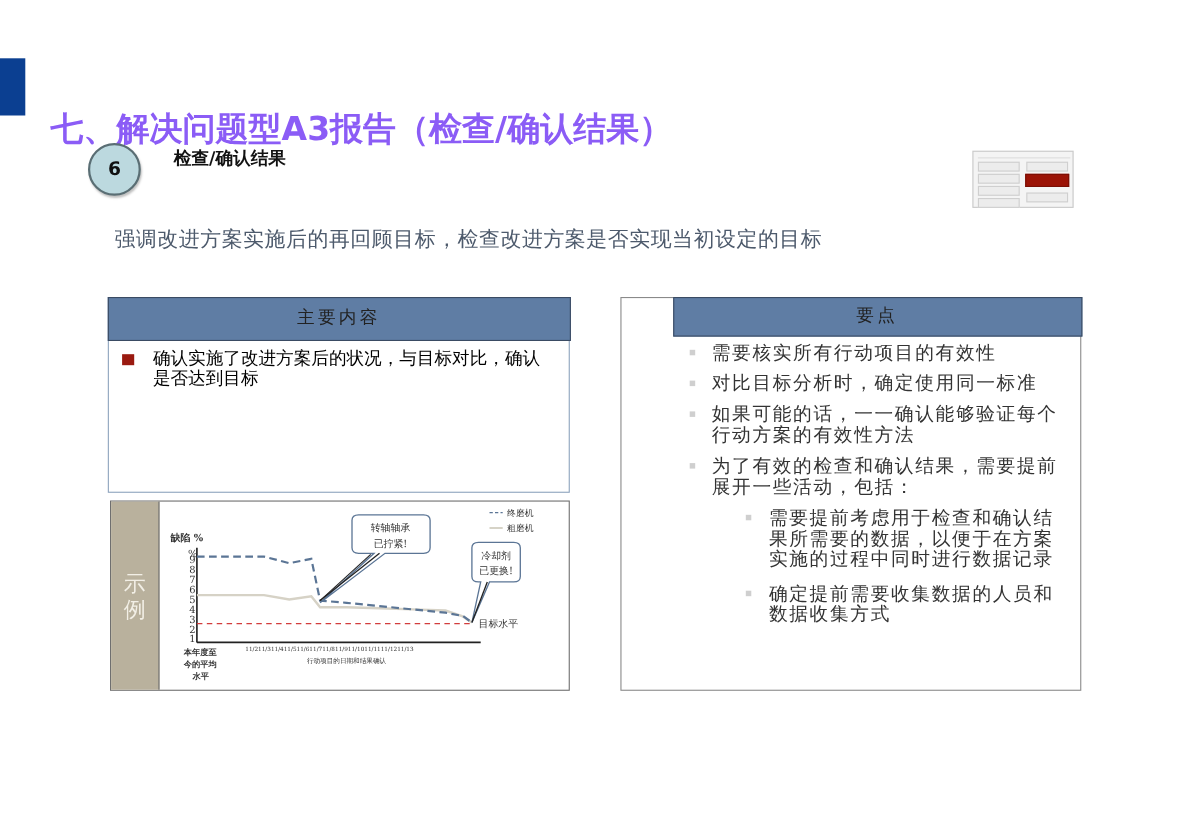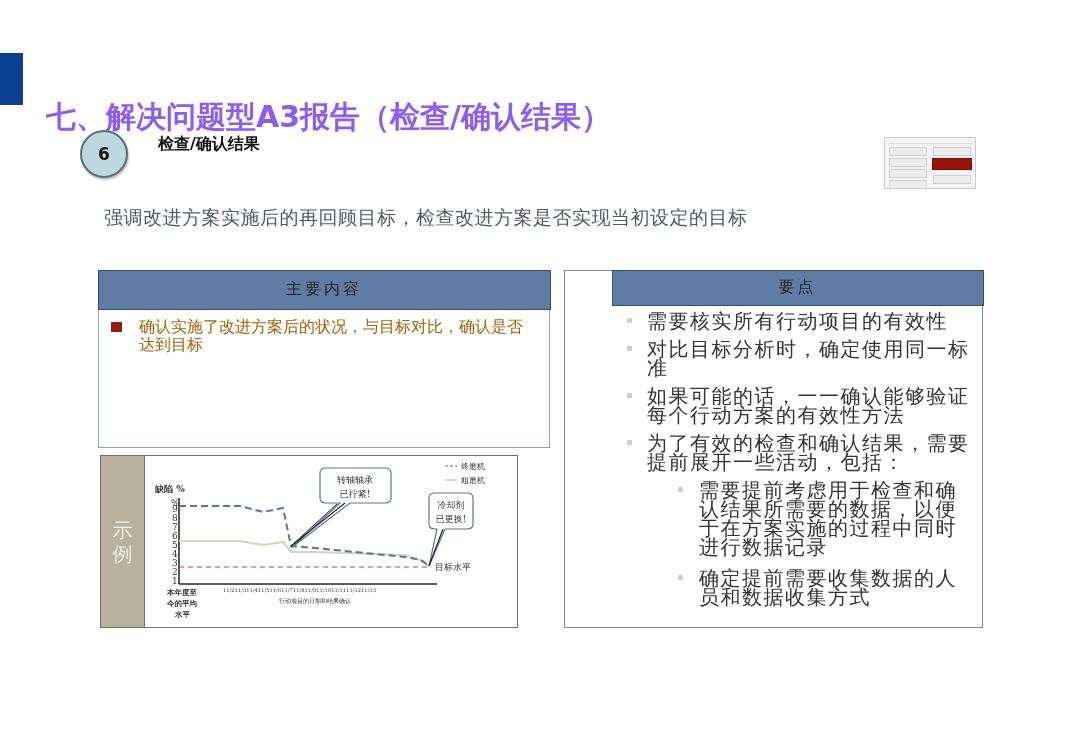--- a/index.html
+++ b/index.html
@@ -18,30 +18,30 @@
   .thumb .t-top { position: absolute; left: 4px; top: 2px; width: 84px; height: 4px; border-bottom: 1px solid #ddd; }
   .thumb .t-box { position: absolute; background: #ececec; border: 1px solid #cfcfcf; height: 9px; width: 38px; }
   .thumb .t-red { position: absolute; background: #9b1306; border: 1px solid #7a0f05; height: 12px; width: 40px; left: 47px; top: 20px; }
 
   .subtitle { position: absolute; left: 104px; top: 205px; font-size: 19px; color: #4d5a6c; font-family: "DejaVu Serif", "Liberation Serif", serif; white-space: nowrap; letter-spacing: 0.5px; }
 
   .panel { position: absolute; background: #fff; }
   .panel-head { background: #5f7da4; border: 1.5px solid #3a4b63; color: #222; font-family: "DejaVu Serif", "Liberation Serif", serif;
     display: flex; align-items: center; justify-content: center; font-size: 16px; letter-spacing: 3px; }
 
-  .main-panel { left: 98px; top: 270px; width: 452px; height: 178px; border: 1.5px solid #8da3bd; }
+  .main-panel { left: 98px; top: 270px; width: 420px; height: 178px; border: 1.5px solid #8da3bd; }
   .main-panel .panel-head { height: 40px; margin: -1.5px -1.5px 0 -1.5px; }
   .main-list { list-style: none; padding: 8px 14px 0 12px; }
-  .main-list li { position: relative; padding-left: 28px; font-family: Liberation Serif, serif; font-size: 16px; line-height: 18px; color: #a16207; margin-bottom: 5px; }
+  .main-list li { position: relative; padding-left: 28px; font-family: Liberation Mono, monospace; font-size: 16px; line-height: 18px; color: #000000; margin-bottom: 5px; }
   .main-list li .sq { position: absolute; left: 0; top: 4px; width: 11px; height: 10px; background: #9a1a10; }
 
   .points-panel { left: 564px; top: 270px; width: 419px; height: 358px; border: 1.5px solid #8a8a8a; padding-left: 48px; }
   .points-panel .panel-head { height: 36px; margin: -1.5px -1.5px 0 -1.5px; }
   .points-list { list-style: none; padding: 6px 10px 0 10px; }
-  .points-list li { position: relative; padding-left: 24px; font-family: "DejaVu Serif", "Liberation Serif", serif; font-size: 20px; line-height: 19px; color: #333; margin-bottom: 9px; letter-spacing: 1.5px; }
+  .points-list li { position: relative; padding-left: 24px; font-family: "DejaVu Serif", "Liberation Serif", serif; font-size: 17px; line-height: 19px; color: #333; margin-bottom: 9px; letter-spacing: 1.5px; }
   .points-list li .dot { position: absolute; left: 4px; top: 6px; width: 5px; height: 5px; background: #cfcfcf; }
   .points-list li.sub { padding-left: 76px; margin-top: 4px; margin-bottom: 12px; }
   .points-list li.sub .dot { left: 55px; }
 
   .example-panel { left: 100px; top: 455px; width: 418px; height: 173px; border: 1.5px solid #6f6f6f; display: flex; }
   .example-label { width: 44px; height: 100%; background: #b9b19d; border-right: 1.5px solid #6f6f6f; display: flex; flex-direction: column; align-items: center; justify-content: center;
     color: #f2efe6; font-family: "DejaVu Serif", "Liberation Serif", serif; font-size: 20px; line-height: 24px; }
   .chart-area { position: relative; flex: 1; }
   .chart-area svg { position: absolute; left: 0; top: 0; }
   .ctext { font-family: "DejaVu Serif", "Liberation Serif", serif; fill: #333; }

